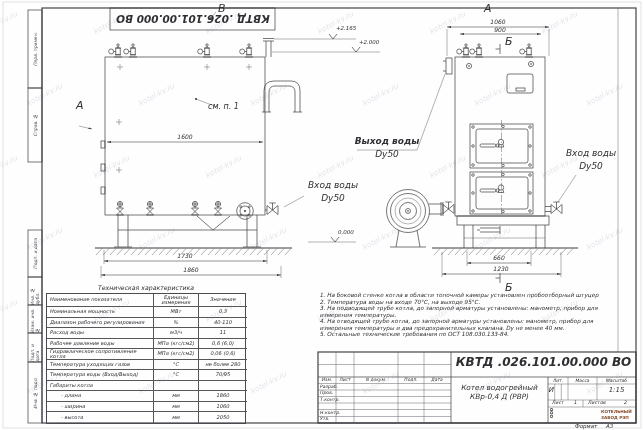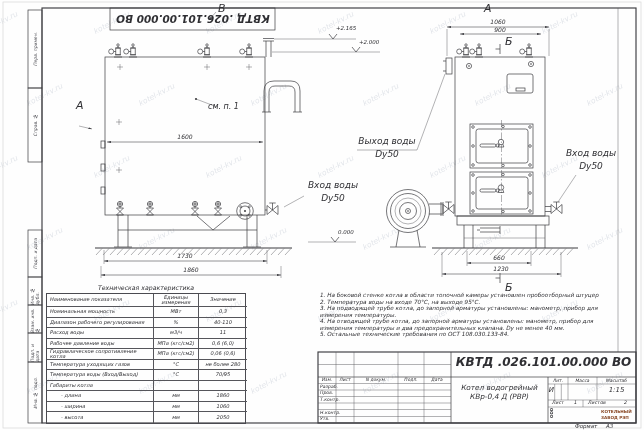--- a/index.html
+++ b/index.html
@@ -342,21 +342,21 @@
   <span class="t ctr" style="left:191px;top:267px;font-size:6px;">1860</span>
   <span class="t ctr" style="left:498px;top:19px;font-size:6px;">1060</span>
   <span class="t ctr" style="left:500px;top:26.5px;font-size:6px;">900</span>
   <span class="t ctr" style="left:499px;top:255px;font-size:6px;">660</span>
   <span class="t ctr" style="left:501px;top:266px;font-size:6px;">1230</span>
 
   <span class="t" style="left:336px;top:26px;font-size:5.5px;">+2.165</span>
   <span class="t" style="left:359px;top:39.5px;font-size:5.5px;">+2.000</span>
   <span class="t" style="left:338px;top:230px;font-size:5.5px;">0.000</span>
 
-  <span class="t ctr" style="left:387px;top:137px;font-size:9px;">Выход воды</span>
+  <span class="t ctr" style="left:387px;top:137px;font-size:9px;font-weight:bold;">Выход воды</span>
   <span class="t ctr" style="left:387px;top:150px;font-size:9px;">Dy50</span>
   <span class="t ctr" style="left:333px;top:181px;font-size:9px;">Вход воды</span>
   <span class="t ctr" style="left:333px;top:194px;font-size:9px;">Dy50</span>
   <span class="t ctr" style="left:591px;top:149px;font-size:9px;">Вход воды</span>
   <span class="t ctr" style="left:591px;top:162px;font-size:9px;">Dy50</span>
 
   <span class="t ctr" style="left:146px;top:284.5px;font-size:6.2px;">Техническая характеристика</span>
   <div class="tech">
     <div class="tc l">Наименование показателя</div>
     <div class="tc">Единицы измерения</div>

